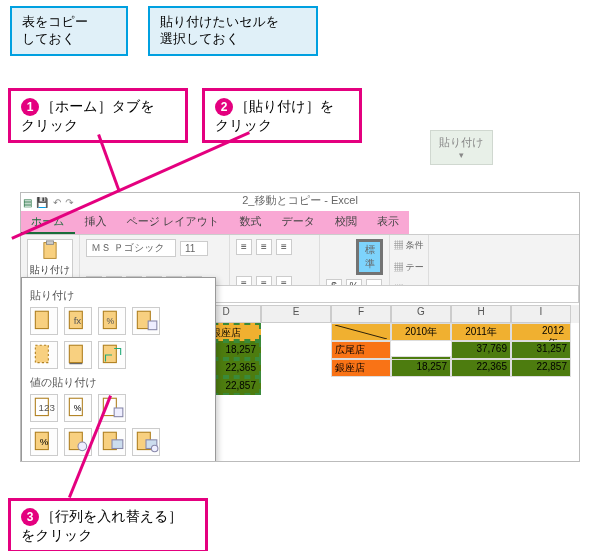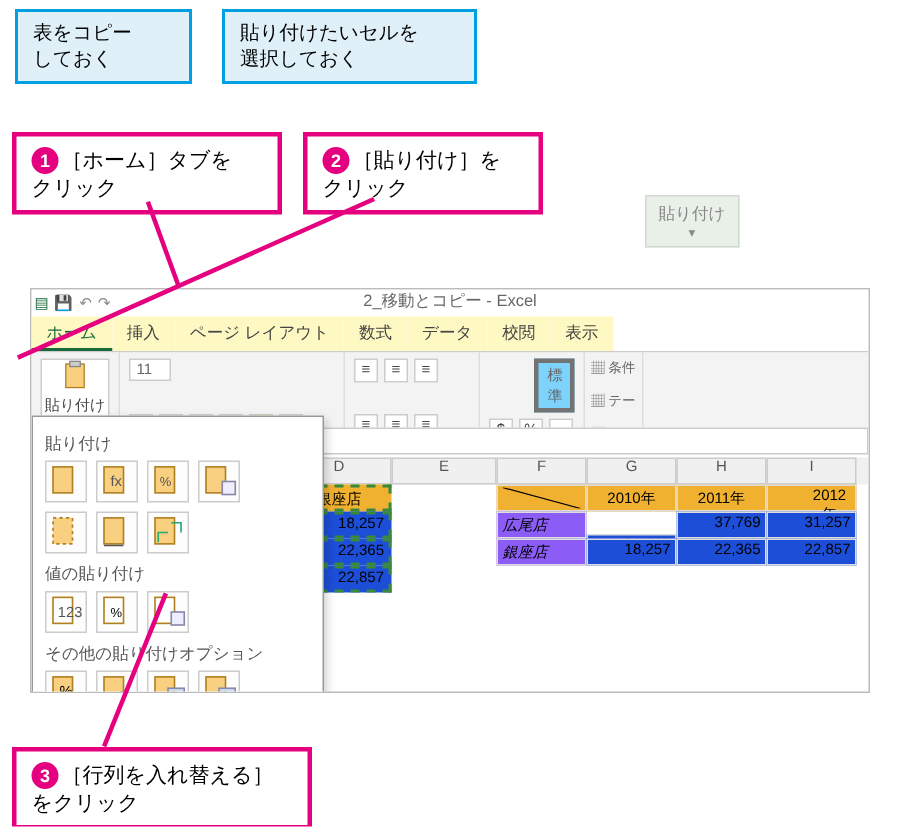--- a/index.html
+++ b/index.html
@@ -6,21 +6,21 @@
   body { margin: 0; font-family: "Meiryo", "Yu Gothic", sans-serif; font-size: 12px; background: #fff; width: 600px; }
   .stage { position: relative; width: 600px; height: 551px; }
   .callout-blue { position: absolute; background: #e0f0f8; border: 2px solid #00a0e0; padding: 6px 10px; font-size: 13px; line-height: 1.3; }
   .callout-pink { position: absolute; background: #fff; border: 3px solid #e4007f; padding: 6px 10px; font-size: 14px; line-height: 1.3; }
   .num-badge { display: inline-block; width: 18px; height: 18px; border-radius: 50%; background: #e4007f; color: #fff; text-align: center; line-height: 18px; font-size: 12px; font-weight: bold; margin-right: 2px; }
   .paste-chip { position: absolute; top: 130px; left: 430px; background: #e8f0e8; color: #888; padding: 4px 8px; font-size: 11px; border: 1px solid #d0d8d0; }
   .paste-chip .arrow { display:block; text-align:center; color:#888; font-size:9px; }
   .excel { position: absolute; top: 192px; left: 20px; width: 560px; height: 270px; border: 1px solid #bbb; background: #fff; overflow: hidden; }
   .excel-titlebar { height: 18px; background: #fff; color: #666; font-size: 11px; text-align: center; }
   .excel-tabs { display: flex; background: #fff; border-bottom: 1px solid #ccc; height: 24px; }
-  .excel-tab { padding: 3px 10px; font-size: 11px; color: #444; background: #fef9c3; }
+  .excel-tab { padding: 3px 10px; font-size: 11px; color: #444; background: #f9a8d4; }
   .excel-tab.file { background: #1a6b3a; color: #fff; }
   .excel-tab.active { border-bottom: 2px solid #1a6b3a; color: #1a6b3a; }
   .ribbon { display: flex; background: #f3f3f3; border-bottom: 1px solid #ccc; height: 66px; }
   .ribbon-group { border-right: 1px solid #ddd; padding: 4px 6px; display:flex; flex-direction:column; justify-content:space-between; }
   .paste-btn { width: 46px; height: 50px; background: #fff; border: 1px solid #ccc; display: flex; flex-direction: column; align-items: center; justify-content: flex-end; font-size: 10px; color: #444; padding-bottom:2px; }
   .clip-icon { width: 22px; height: 22px; margin-bottom: 2px; }
   .font-box { font-size: 10px; color:#666; }
   .font-row { display:flex; gap:4px; margin-bottom:4px; align-items:center;}
   .font-sel { border:1px solid #ccc; background:#fff; padding:1px 4px; font-size:10px; }
   .mini-btn { border:1px solid #ccc; background:#fff; width:16px; height:16px; font-size:10px; text-align:center; line-height:14px; color:#444;}
@@ -29,23 +29,23 @@
   .paste-menu { position: absolute; top: 84px; left: 0; width: 195px; background: #fff; border: 1px solid #999; box-shadow: 2px 2px 6px rgba(0,0,0,0.2); padding: 6px 8px 4px; z-index: 5; }
   .pm-title { font-size: 11px; color: #555; margin: 4px 0 4px; }
   .pm-row { display: flex; gap: 6px; margin-bottom: 6px; }
   .pm-icon { width: 28px; height: 28px; border: 1px solid #ccc; background: #fdfdfd; position: relative; }
   .pm-icon svg { width:100%; height:100%; }
   .grid { position: absolute; top: 112px; left: 170px; right: 0; bottom: 0; }
   .col-headers { display: flex; height: 18px; background: #f0f0f0; }
   .colh { border: 1px solid #ccc; text-align: center; font-size: 10px; color: #555; }
   .colh.D { width: 70px; } .colh.E { width: 70px; } .colh.F { width: 60px; } .colh.G { width: 60px; } .colh.H { width: 60px; } .colh.I { width: 60px; }
   .cells { position: relative; }
-  .cell { position: absolute; border: 1px solid #ddd; font-size: 10px; padding: 1px 3px; background: #1d4ed8; text-align: right; }
+  .cell { position: absolute; border: 1px solid #ddd; font-size: 10px; padding: 1px 3px; background: #4d7c0f; text-align: right; }
   .cell.hdr { background: #f0b030; text-align: center; }
-  .cell.hdr-left { background: #8b5cf6; text-align: left; font-style: italic; }
+  .cell.hdr-left { background: #f97316; text-align: left; }
   .cell.diag { background: #f0b030; }
   .sel-src { border: 2px dashed #3a8a3a; }
   .fx-bar { position:absolute; top:92px; left:170px; right:0; height:18px; border:1px solid #ccc; background:#fff; font-size:10px; color:#888; padding-left:6px; display:flex; align-items:center; gap:8px;}
   .pink-line { position: absolute; border-top: 3px solid #e4007f; transform-origin: 0 0; z-index:20; }
   .qat { position:absolute; top:0; left:2px; font-size:10px; color:#888; display:flex; gap:4px; align-items:center; height:18px;}
   .rt-group { font-size:9px; color:#666; display:flex; flex-direction:column; gap:2px; padding:4px;}
   .rt-item::before { content:"▦ "; color:#888;}
 </style>
 </head>
 <body>
@@ -103,20 +103,21 @@
         <svg class="clip-icon" viewBox="0 0 24 24">
               <rect x="5" y="3" width="14" height="18" fill="#f8d080" stroke="#b08020"></rect>
               <rect x="8" y="1" width="8" height="4" fill="#ccc" stroke="#888"></rect>
             </svg>
         <span>貼り付け</span>
         <span style="font-size:8px;">▾</span>
       </div>
     </div>
     <div class="ribbon-group font-box" style="width:150px;">
       <div class="font-row">
+        <div class="font-sel" style="width:90px;">ＭＳ Ｐゴシック</div>
         <div class="font-sel" style="width:28px;">11</div>
       </div>
       <div class="font-row">
         <div class="mini-btn"><b>B</b></div>
         <div class="mini-btn"><i>I</i></div>
         <div class="mini-btn"><u>U</u></div>
         <div class="mini-btn">▦</div>
         <div class="mini-btn" style="background:#ffeb3b;">A</div>
         <div class="mini-btn" style="color:#d00;">A</div>
       </div>
@@ -189,21 +190,20 @@
             </svg></div>
       <div class="pm-icon"><svg viewBox="0 0 24 24">
               <rect x="4" y="3" width="12" height="16" fill="#fff" stroke="#b08020"></rect>
               <text x="8" y="15" font-size="8">%</text>
             </svg></div>
       <div class="pm-icon"><svg viewBox="0 0 24 24">
               <rect x="4" y="3" width="12" height="16" fill="#fff" stroke="#b08020"></rect>
               <rect x="14" y="12" width="8" height="8" fill="#eef" stroke="#88a"></rect>
             </svg></div>
     </div>
-    <div class="pm-title">その他の貼り付けオプション</div>
     <div class="pm-row">
       <div class="pm-icon"><svg viewBox="0 0 24 24">
               <rect x="4" y="3" width="12" height="16" fill="#f8d080" stroke="#b08020"></rect>
               <text x="8" y="15" font-size="9">%</text>
             </svg></div>
       <div class="pm-icon"><svg viewBox="0 0 24 24">
               <rect x="4" y="3" width="12" height="16" fill="#f8d080" stroke="#b08020"></rect>
               <circle cx="16" cy="16" r="4" fill="#eef" stroke="#88a"></circle>
             </svg></div>
       <div class="pm-icon"><svg viewBox="0 0 24 24">

